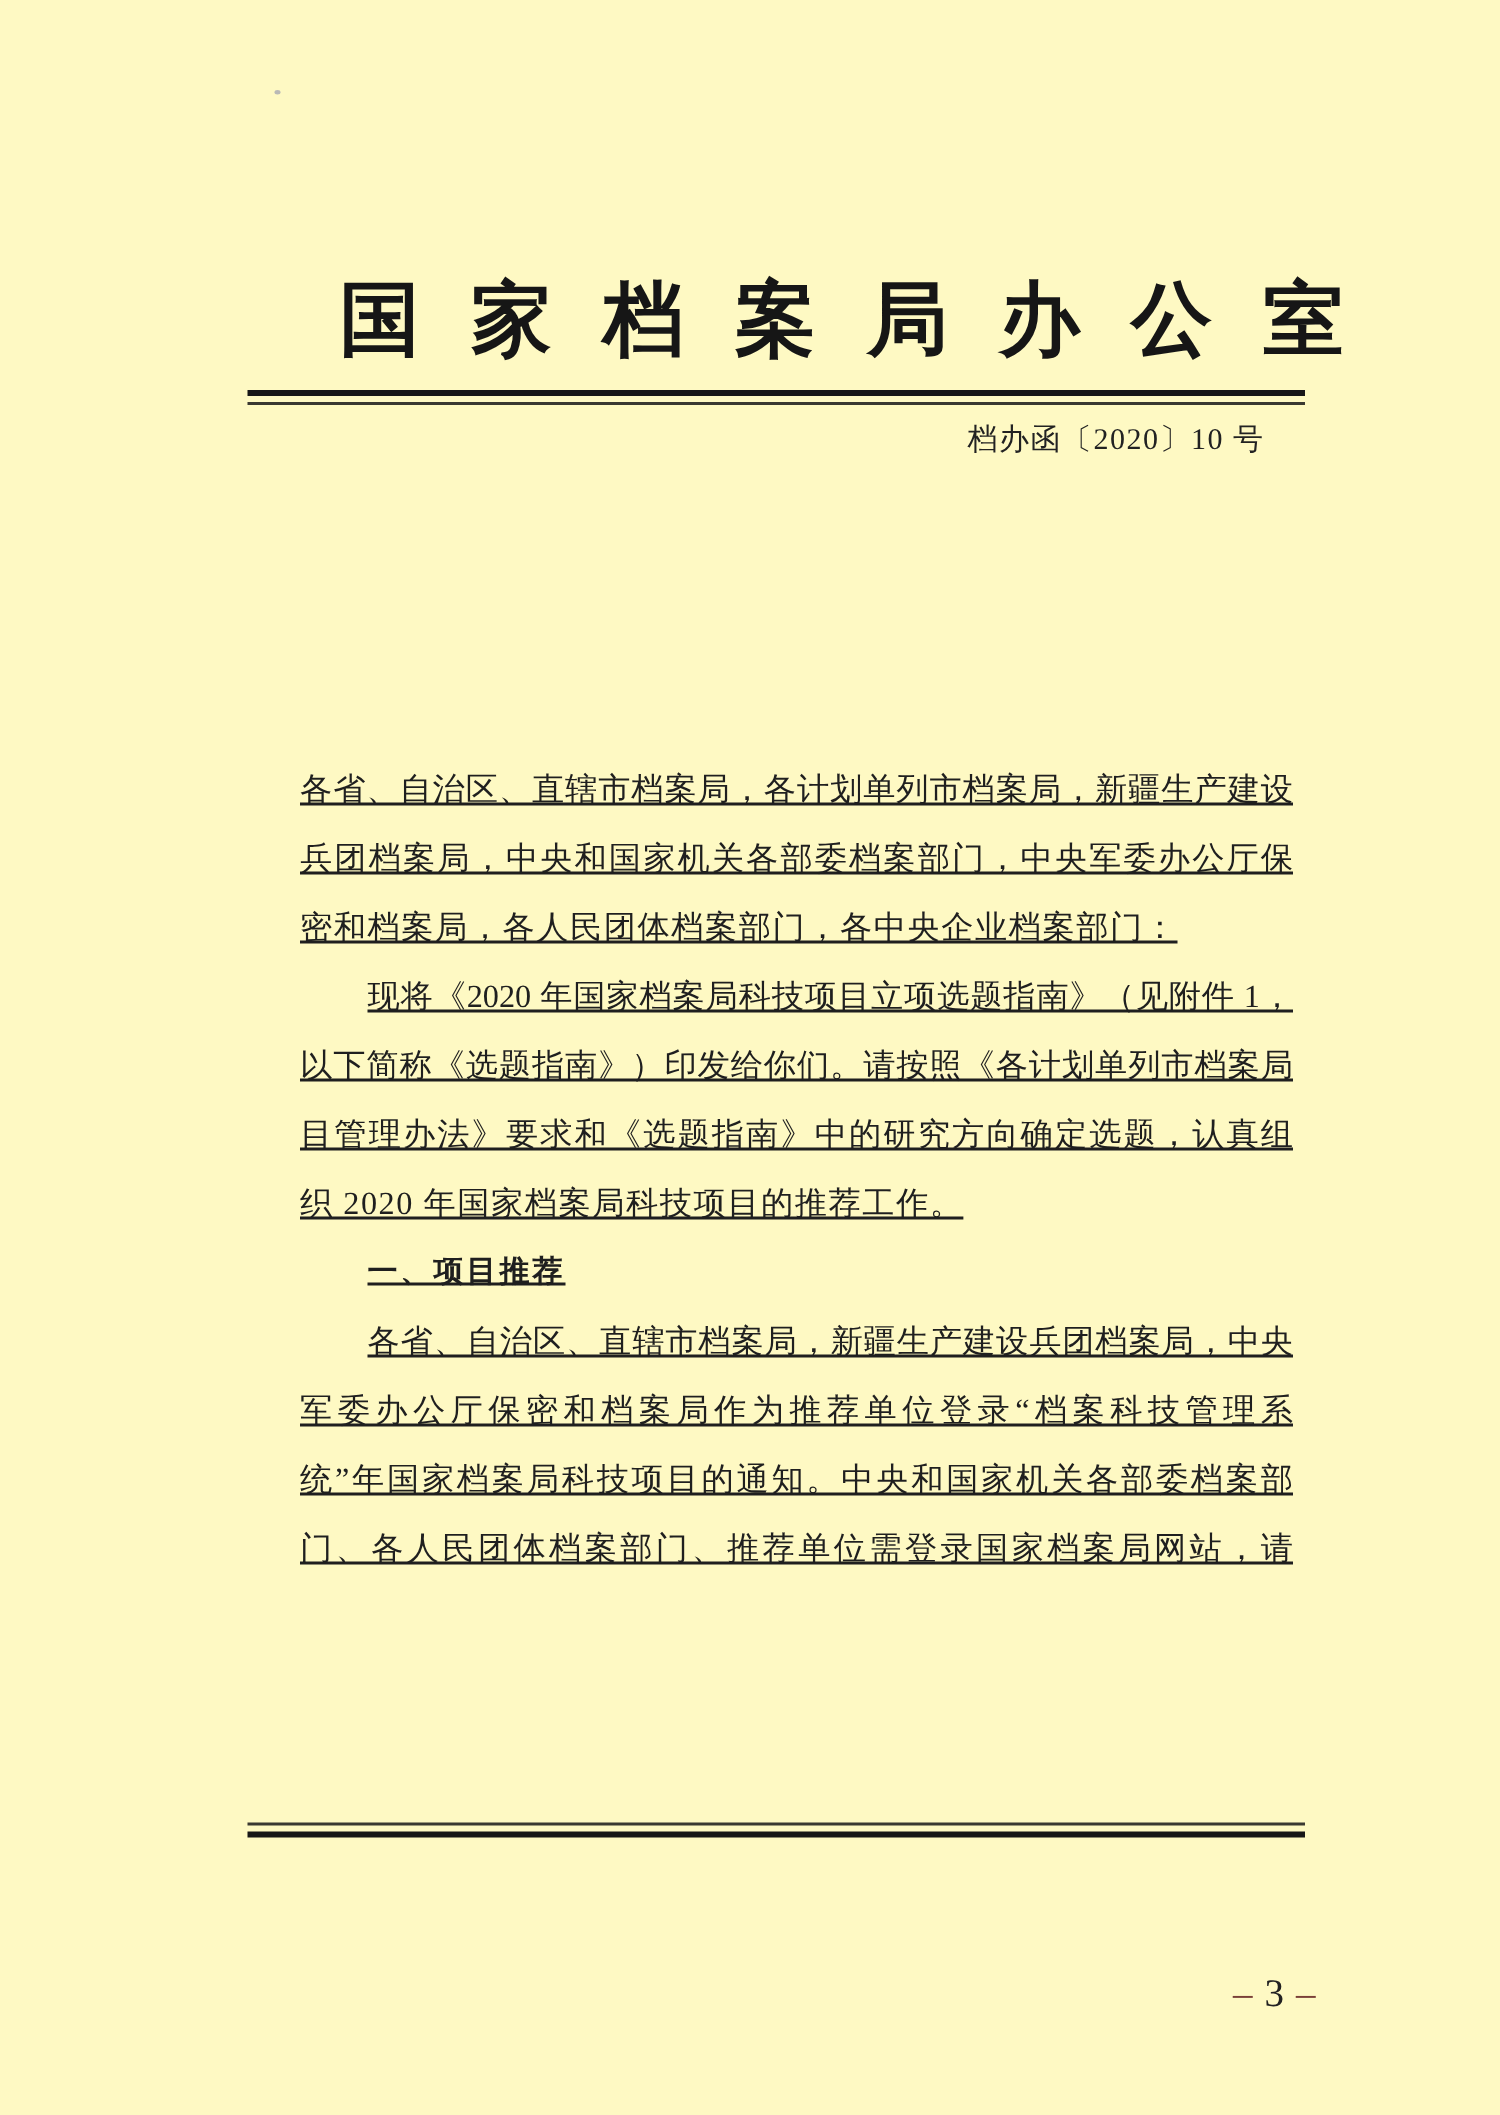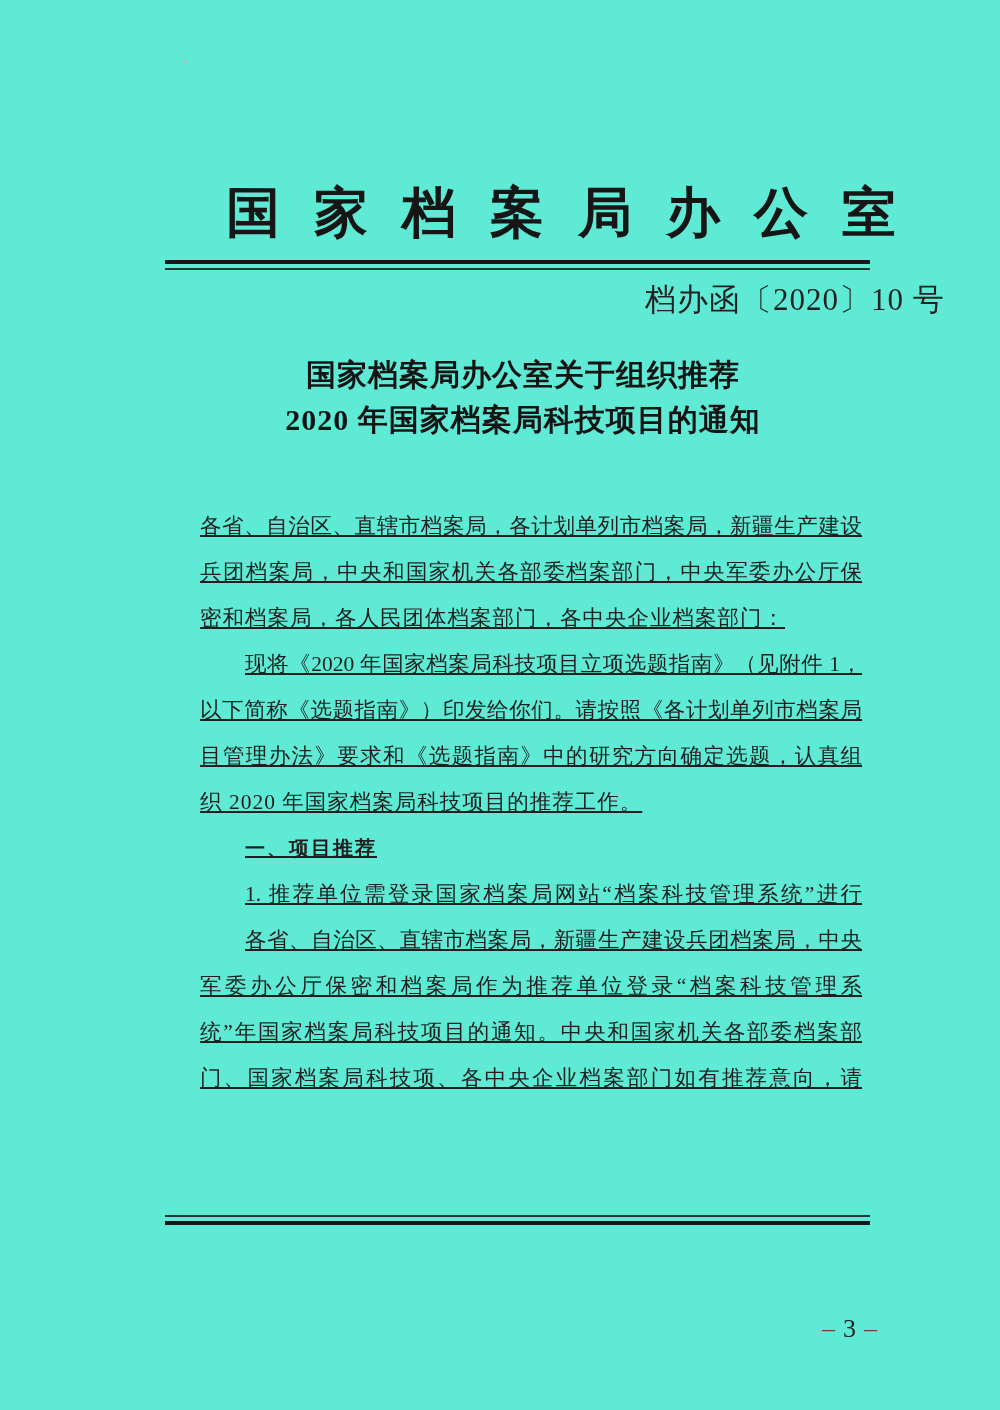--- a/index.html
+++ b/index.html
@@ -1,41 +1,41 @@
 <!DOCTYPE html>
 <html><head>
 <meta charset="utf-8">
 <style>
   html,body{margin:0;padding:0;background:#e8e8e8;}
   .page{
     position:relative;
     width:1000px;height:1410px;
     margin:0 auto;
-    background:#5eead4;
+    background:#fef9c3;
     font-family:"Liberation Serif","DejaVu Serif",serif;
     color:#1f1f1f;
     overflow:hidden;
   }
   
   .agency{
     position:absolute;left:226px;top:184px;
     font-size:54px;font-weight:700;
     letter-spacing:34px;white-space:nowrap;
     color:#161616;line-height:1.1;
   }
   
   .rule{position:absolute;left:165px;width:705px;background:#171717;}
   .rule-top-thick{top:260px;height:4px;}
   .rule-top-thin{top:268px;height:2px;opacity:.85;}
   
   .rule-bot-thin{top:1215px;height:2px;opacity:.85;}
   .rule-bot-thick{top:1221px;height:4px;}
   .doc-number{
     position:absolute;left:645px;top:279px;
-    font-size:31px;letter-spacing:1px;white-space:nowrap;
+    font-size:20px;letter-spacing:1px;white-space:nowrap;
     color:#222;
   }
   .doc-title{
     position:absolute;left:173px;top:352px;width:700px;
     text-align:center;font-size:30px;font-weight:700;
     line-height:45px;letter-spacing:1px;color:#141414;
     white-space:nowrap;
   }
   .body-text{
     position:absolute;left:200px;top:503px;width:662px;
@@ -67,39 +67,34 @@
 
   <div class="speck"></div>
 
   <div class="agency">国家档案局办公室</div>
 
   <div class="rule rule-top-thick"></div>
   <div class="rule rule-top-thin"></div>
 
   <div class="doc-number">档办函〔2020〕10 号</div>
 
-  <div class="doc-title">
-    <div>国家档案局办公室关于组织推荐</div>
-    <div>2020 年国家档案局科技项目的通知</div>
-  </div>
 
   <div class="body-text">
     <div class="ln j">各省、自治区、直辖市档案局，各计划单列市档案局，新疆生产建设</div>
     <div class="ln j">兵团档案局，中央和国家机关各部委档案部门，中央军委办公厅保</div>
     <div class="ln">密和档案局，各人民团体档案部门，各中央企业档案部门：</div>
     <div class="ln j ind">现将《2020 年国家档案局科技项目立项选题指南》（见附件 1，</div>
     <div class="ln j">以下简称《选题指南》）印发给你们。请按照《各计划单列市档案局</div>
     <div class="ln j">目管理办法》要求和《选题指南》中的研究方向确定选题，认真组</div>
     <div class="ln">织 2020 年国家档案局科技项目的推荐工作。</div>
     <div class="ln ind hd">一、项目推荐</div>
-    <div class="ln j ind">1. 推荐单位需登录国家档案局网站“档案科技管理系统”进行</div>
     <div class="ln j ind">各省、自治区、直辖市档案局，新疆生产建设兵团档案局，中央</div>
     <div class="ln j">军委办公厅保密和档案局作为推荐单位登录“档案科技管理系</div>
     <div class="ln j">统”年国家档案局科技项目的通知。中央和国家机关各部委档案部</div>
-    <div class="ln j">门、国家档案局科技项、各中央企业档案部门如有推荐意向，请</div>
+    <div class="ln j">门、各人民团体档案部门、推荐单位需登录国家档案局网站，请</div>
   </div>
 
   <div class="rule rule-bot-thin"></div>
   <div class="rule rule-bot-thick"></div>
 
   <div class="page-number">
     <span class="dash">–</span><span>3</span><span class="dash">–</span>
   </div>
 
 </div>

